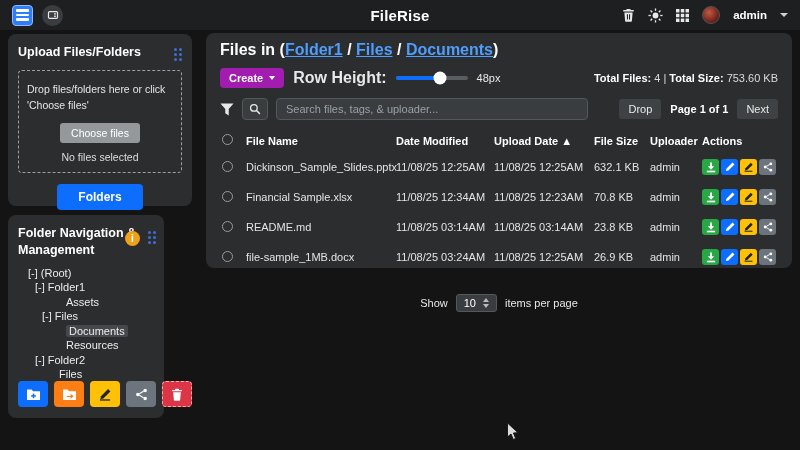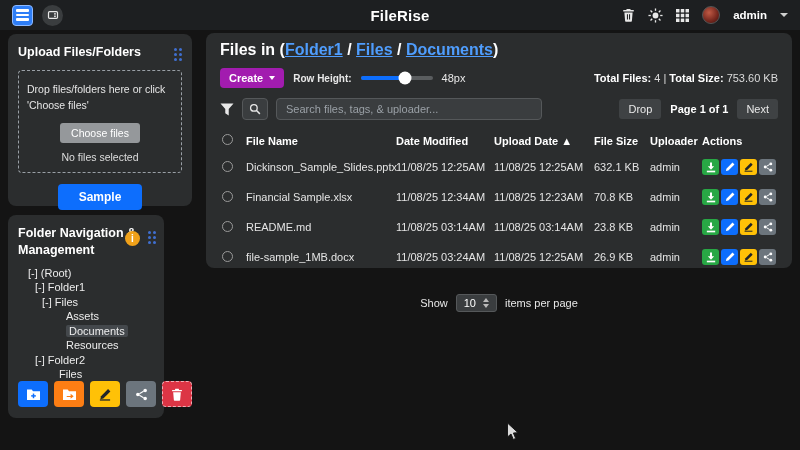--- a/index.html
+++ b/index.html
@@ -47,31 +47,31 @@
   .fa-share { background:#6c757d; }
   .fa-delete { background:#dc3545; border:1px dashed #f1aeb5; }
 
   
   .card { position:absolute; left:206px; top:33px; width:586px; height:235px; background:#2b2d2e; border-radius:8px; padding:8px 14px; }
   .card-title { font-size:16px; font-weight:bold; color:#fff; line-height:18px; }
   .card-title a { color:#4f9dfd; text-decoration:underline; cursor:pointer; }
   .toolbar { display:flex; align-items:center; margin-top:9px; gap:9px; height:20px; }
   .create-btn { background:#a21caf; color:#fff; font-size:11px; font-weight:bold; border:none; border-radius:4px; padding:4px 9px; display:flex; align-items:center; gap:6px; font-family:inherit; cursor:pointer; }
   .create-btn .caret-down { border-top-color:#fff; border-left-width:3.5px; border-right-width:3.5px; }
-  .row-height-label { font-size:10px; font-weight:bold; color:#e8e8e8; }
+  .row-height-label { font-size:16px; font-weight:bold; color:#e8e8e8; }
   .slider { position:relative; width:72px; height:4px; background:#5a5d5f; border-radius:2px; cursor:pointer; }
   .slider .fill { position:absolute; left:0; top:0; height:4px; width:62%; background:#0d6efd; border-radius:2px; }
   .slider .thumb { position:absolute; left:62%; top:50%; transform:translate(-50%,-50%); width:13px; height:13px; background:#fff; border-radius:50%; cursor:grab; }
   .row-height-value { font-size:11px; color:#e8e8e8; }
   .totals { margin-left:auto; font-size:11px; color:#dcdcdc; }
   .totals b { color:#fff; }
 
   .search-row { display:flex; align-items:center; margin-top:10px; gap:8px; height:22px; }
   .search-btn { width:26px; height:22px; background:#3a3d3f; border:1px solid #55585a; border-radius:4px; display:flex; align-items:center; justify-content:center; cursor:pointer; }
-  .search-input { width:266px; height:22px; background:#3a3d3f; border:1px solid #55585a; border-radius:4px; color:#e8e8e8; font-size:11px; padding:0 9px; font-family:inherit; }
+  .search-input { width:312px; height:22px; background:#3a3d3f; border:1px solid #55585a; border-radius:4px; color:#e8e8e8; font-size:11px; padding:0 9px; font-family:inherit; }
   .search-input::placeholder { color:#9aa0a6; }
   .pager { margin-left:auto; display:flex; align-items:center; gap:9px; }
   .pager-btn { background:#3f4244; color:#e8e8e8; font-size:11px; border:none; border-radius:3px; padding:4px 9px; font-family:inherit; cursor:pointer; }
   .page-info { font-size:11px; font-weight:bold; color:#fff; }
 
   table.files { width:100%; border-collapse:collapse; table-layout:fixed; margin-top:8px; }
   .files th { text-align:left; font-size:11px; color:#fff; padding:6px 2px 5px; white-space:nowrap; cursor:pointer; }
   .files td { font-size:11px; color:#e4e4e4; padding:7px 2px; white-space:nowrap; overflow:visible; }
   .cb { display:inline-block; width:11px; height:11px; border:1px solid #9a9a9a; border-radius:50%; cursor:pointer; }
   .actions-cell { display:flex; gap:2px; align-items:center; }
@@ -158,46 +158,46 @@
         <i></i>
         <i></i>
         <i></i>
         <i></i>
     </span>
     <div class="dropzone">
       <div class="dropzone-text">Drop files/folders here or click 'Choose files'</div>
       <button class="choose-files-btn">Choose files</button>
       <div class="no-files">No files selected</div>
     </div>
-    <button class="upload-btn">Sample</button>
+    <button class="upload-btn">Folders</button>
   </section>
 
   <section class="panel folder-panel">
     <div class="panel-title">Folder Navigation &amp; Management</div>
     <i class="info-badge">i</i>
     <span class="drag-dots" style="top:16px; right:8px;">
       <i></i>
         <i></i>
         <i></i>
         <i></i>
         <i></i>
         <i></i>
     </span>
     <div class="tree">
         <div class="tree-item" style="padding-left: 10px;">
       <span class="tree-toggle">[-]</span><span class="tree-label">(Root)</span>
     </div>
         <div class="tree-item" style="padding-left: 17px;">
       <span class="tree-toggle">[-]</span><span class="tree-label">Folder1</span>
     </div>
+        <div class="tree-item" style="padding-left: 45px;">
+      <span class="tree-toggle"></span><span class="tree-label">Assets</span>
+    </div>
         <div class="tree-item" style="padding-left: 24px;">
       <span class="tree-toggle">[-]</span><span class="tree-label">Files</span>
-    </div>
-        <div class="tree-item" style="padding-left: 45px;">
-      <span class="tree-toggle"></span><span class="tree-label">Assets</span>
     </div>
         <div class="tree-item" style="padding-left: 45px;">
       <span class="tree-toggle"></span><span class="tree-label selected">Documents</span>
     </div>
         <div class="tree-item" style="padding-left: 45px;">
       <span class="tree-toggle"></span><span class="tree-label">Resources</span>
     </div>
         <div class="tree-item" style="padding-left: 17px;">
       <span class="tree-toggle">[-]</span><span class="tree-label">Folder2</span>
     </div>

